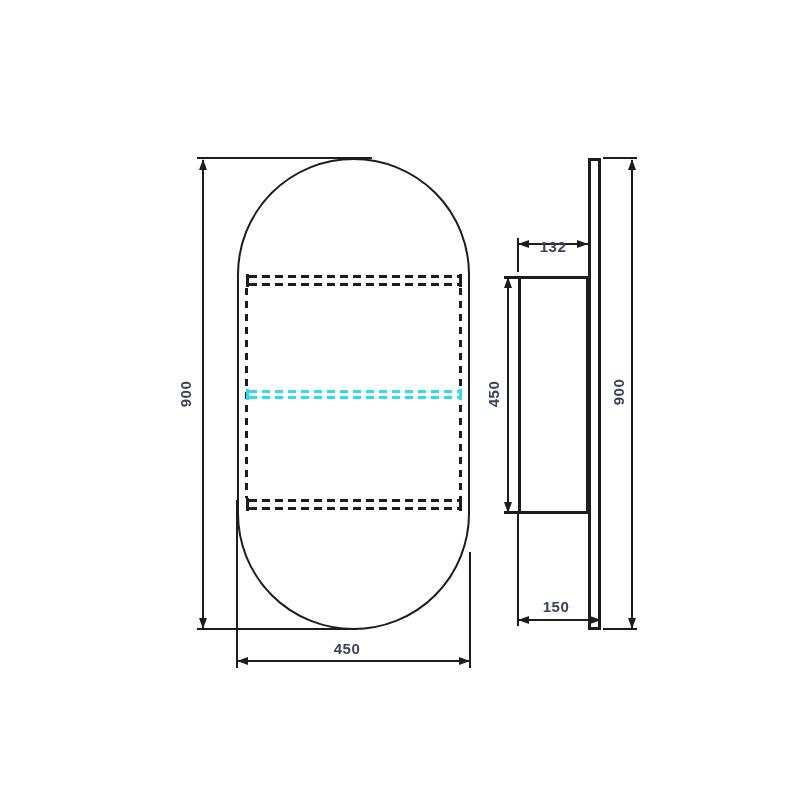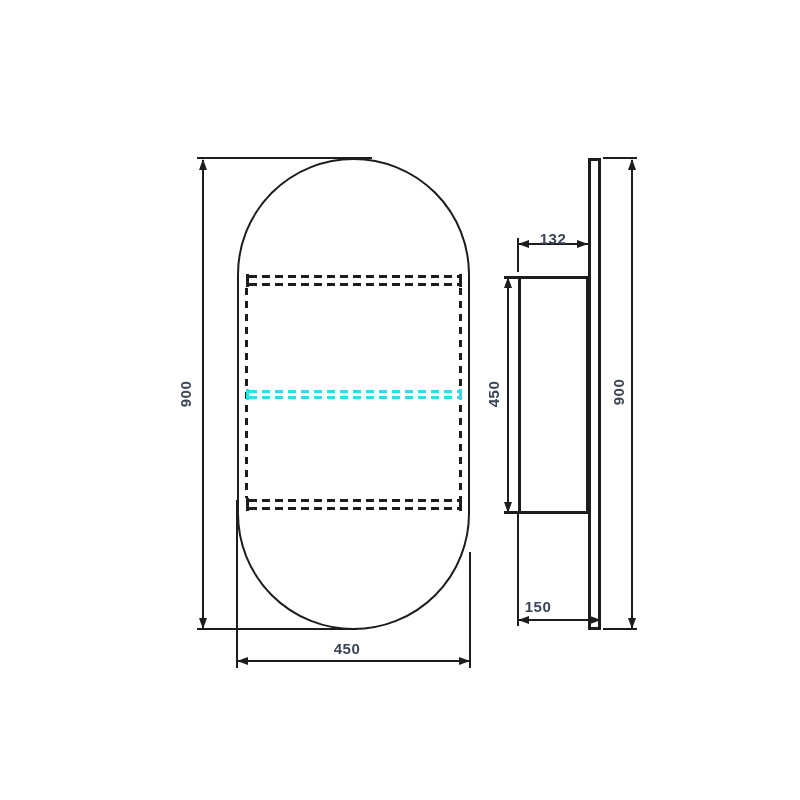--- a/index.html
+++ b/index.html
@@ -101,32 +101,32 @@
 
     <div class="cabinet"></div>
 
     <div class="hline" style="left:504px;top:276px;width:16px;height:3px;"></div>
     <div class="hline" style="left:504px;top:511px;width:16px;height:3px;"></div>
 
     <div class="vline" style="left:517px;top:238px;height:34px;"></div>
     <div class="hline" style="left:518px;top:243px;width:70px;"></div>
     <div class="arr left" style="left:518px;top:240px;"></div>
     <div class="arr right" style="left:577px;top:240px;"></div>
-    <div class="dimtxt" style="left:531px;top:230px;">132</div>
+    <div class="dimtxt" style="left:531px;top:238px;">132</div>
 
     <div class="vline" style="left:507px;top:277px;height:236px;"></div>
     <div class="arr up" style="left:504px;top:277px;"></div>
     <div class="arr down" style="left:504px;top:502px;"></div>
     <div class="dimtxt rot" style="left:472px;top:385px;">450</div>
 
     <div class="vline" style="left:517px;top:514px;height:112px;"></div>
     <div class="hline" style="left:518px;top:619px;width:83px;"></div>
     <div class="arr left" style="left:518px;top:616px;"></div>
     <div class="arr right" style="left:590px;top:616px;"></div>
-    <div class="dimtxt" style="left:516px;top:598px;">150</div>
+    <div class="dimtxt" style="left:534px;top:598px;">150</div>
 
     <div class="hline" style="left:603px;top:157px;width:34px;"></div>
     <div class="hline" style="left:603px;top:628px;width:34px;"></div>
     <div class="vline" style="left:631px;top:160px;height:468px;"></div>
     <div class="arr up" style="left:628px;top:159px;"></div>
     <div class="arr down" style="left:628px;top:618px;"></div>
     <div class="dimtxt rot" style="left:597px;top:383px;">900</div>
   </div>
 
 </div>

